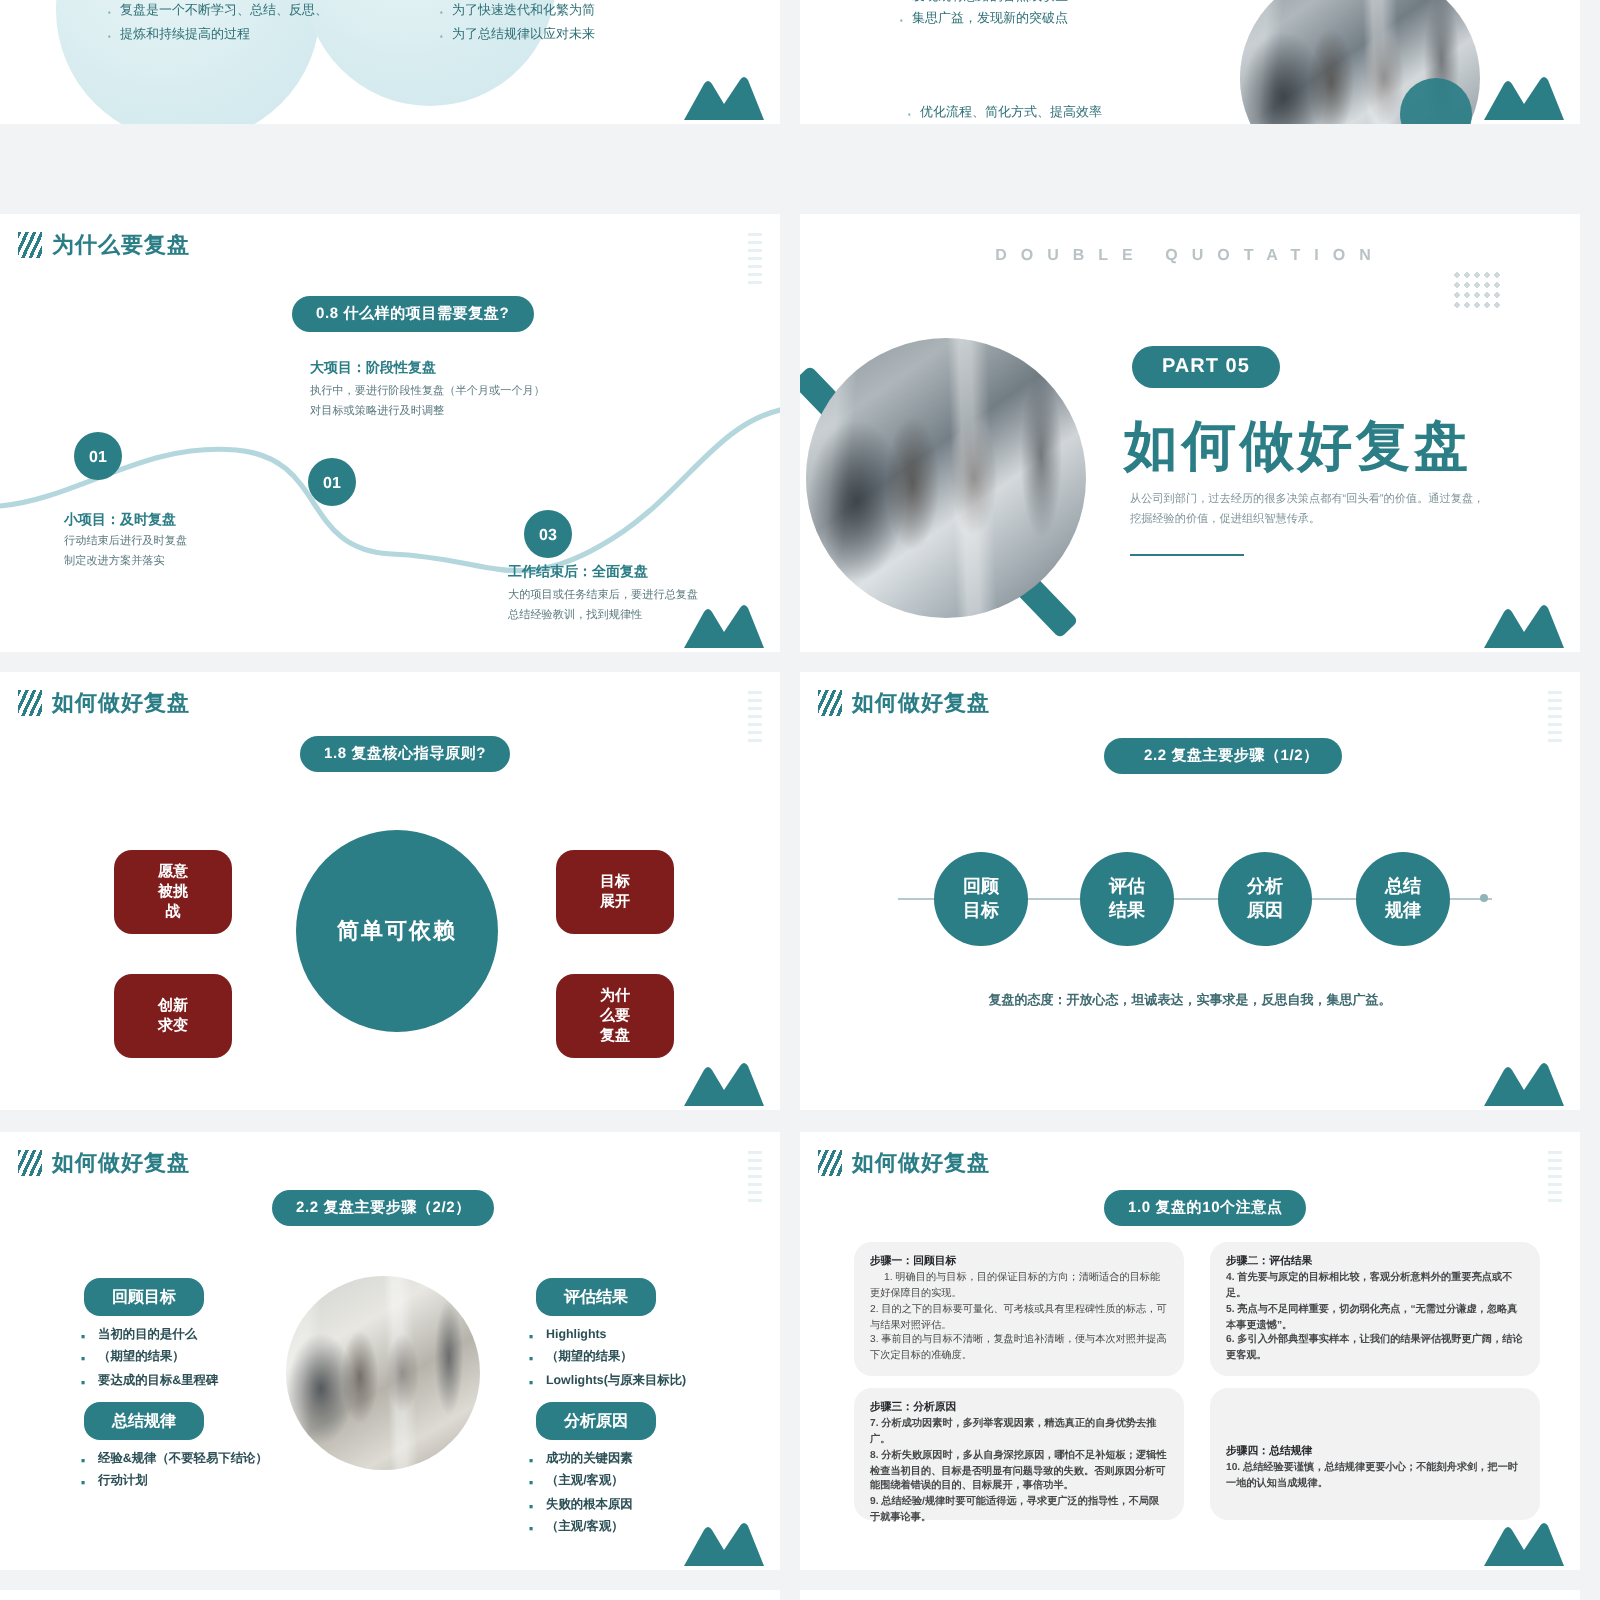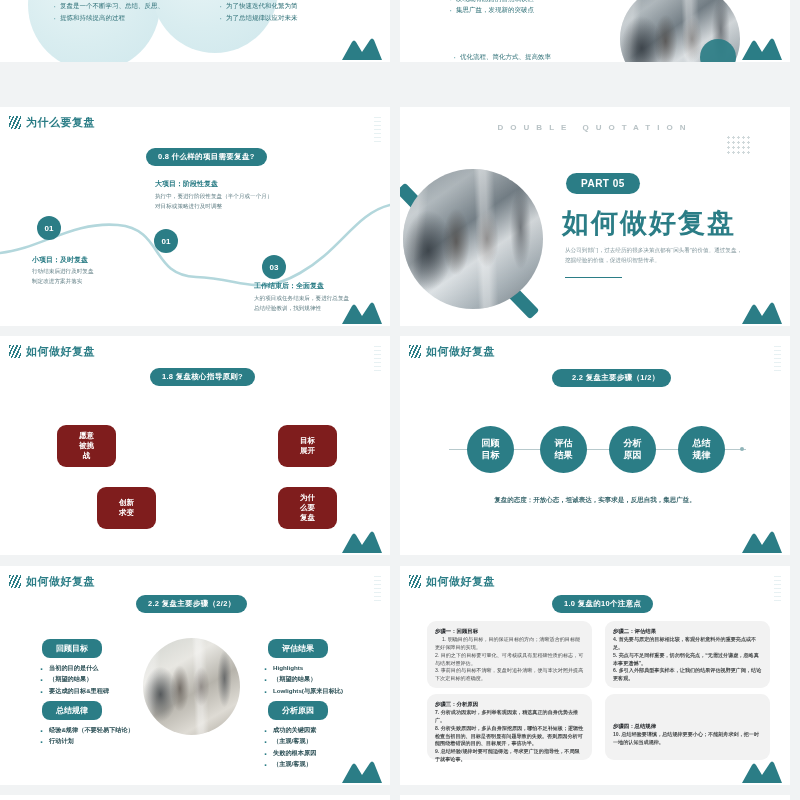--- a/index.html
+++ b/index.html
@@ -254,23 +254,24 @@
 
   <div class="slide" id="s5">
     <div class="hdr">
       <div class="hdr-mark"></div>
       <div class="hdr-title">如何做好复盘</div>
     </div>
     <div class="corner-deco"></div>
 
     <div class="pill" style="left:150px; top:32px;">1.8 复盘核心指导原则?</div>
 
+    <div class="big-circ" style="left:148px; top:79px; width:101px; height:101px;">简单可依赖</div>
 
     <div class="rbox" style="left:57px; top:89px; width:59px; height:27px;">愿意被挑战</div>
-    <div class="rbox" style="left:57px; top:151px; width:59px; height:27px;margin-left:40px;">创新求变</div>
+    <div class="rbox" style="left:57px; top:151px; width:59px; height:27px;">创新求变</div>
     <div class="rbox" style="left:278px; top:89px; width:59px; height:27px;">目标展开</div>
     <div class="rbox" style="left:278px; top:151px; width:59px; height:27px;">为什么要复盘</div>
 
     <svg class="mtn" viewBox="0 0 44 24">
       <path d="M2 24 L12 6 Q14 3 16 6 L22 16 L30 4 Q32 1 34 4 L42 24 Z" fill="#2b7d86"></path>
     </svg>
   </div>
 
   <div class="slide" id="s6">
     <div class="hdr">

